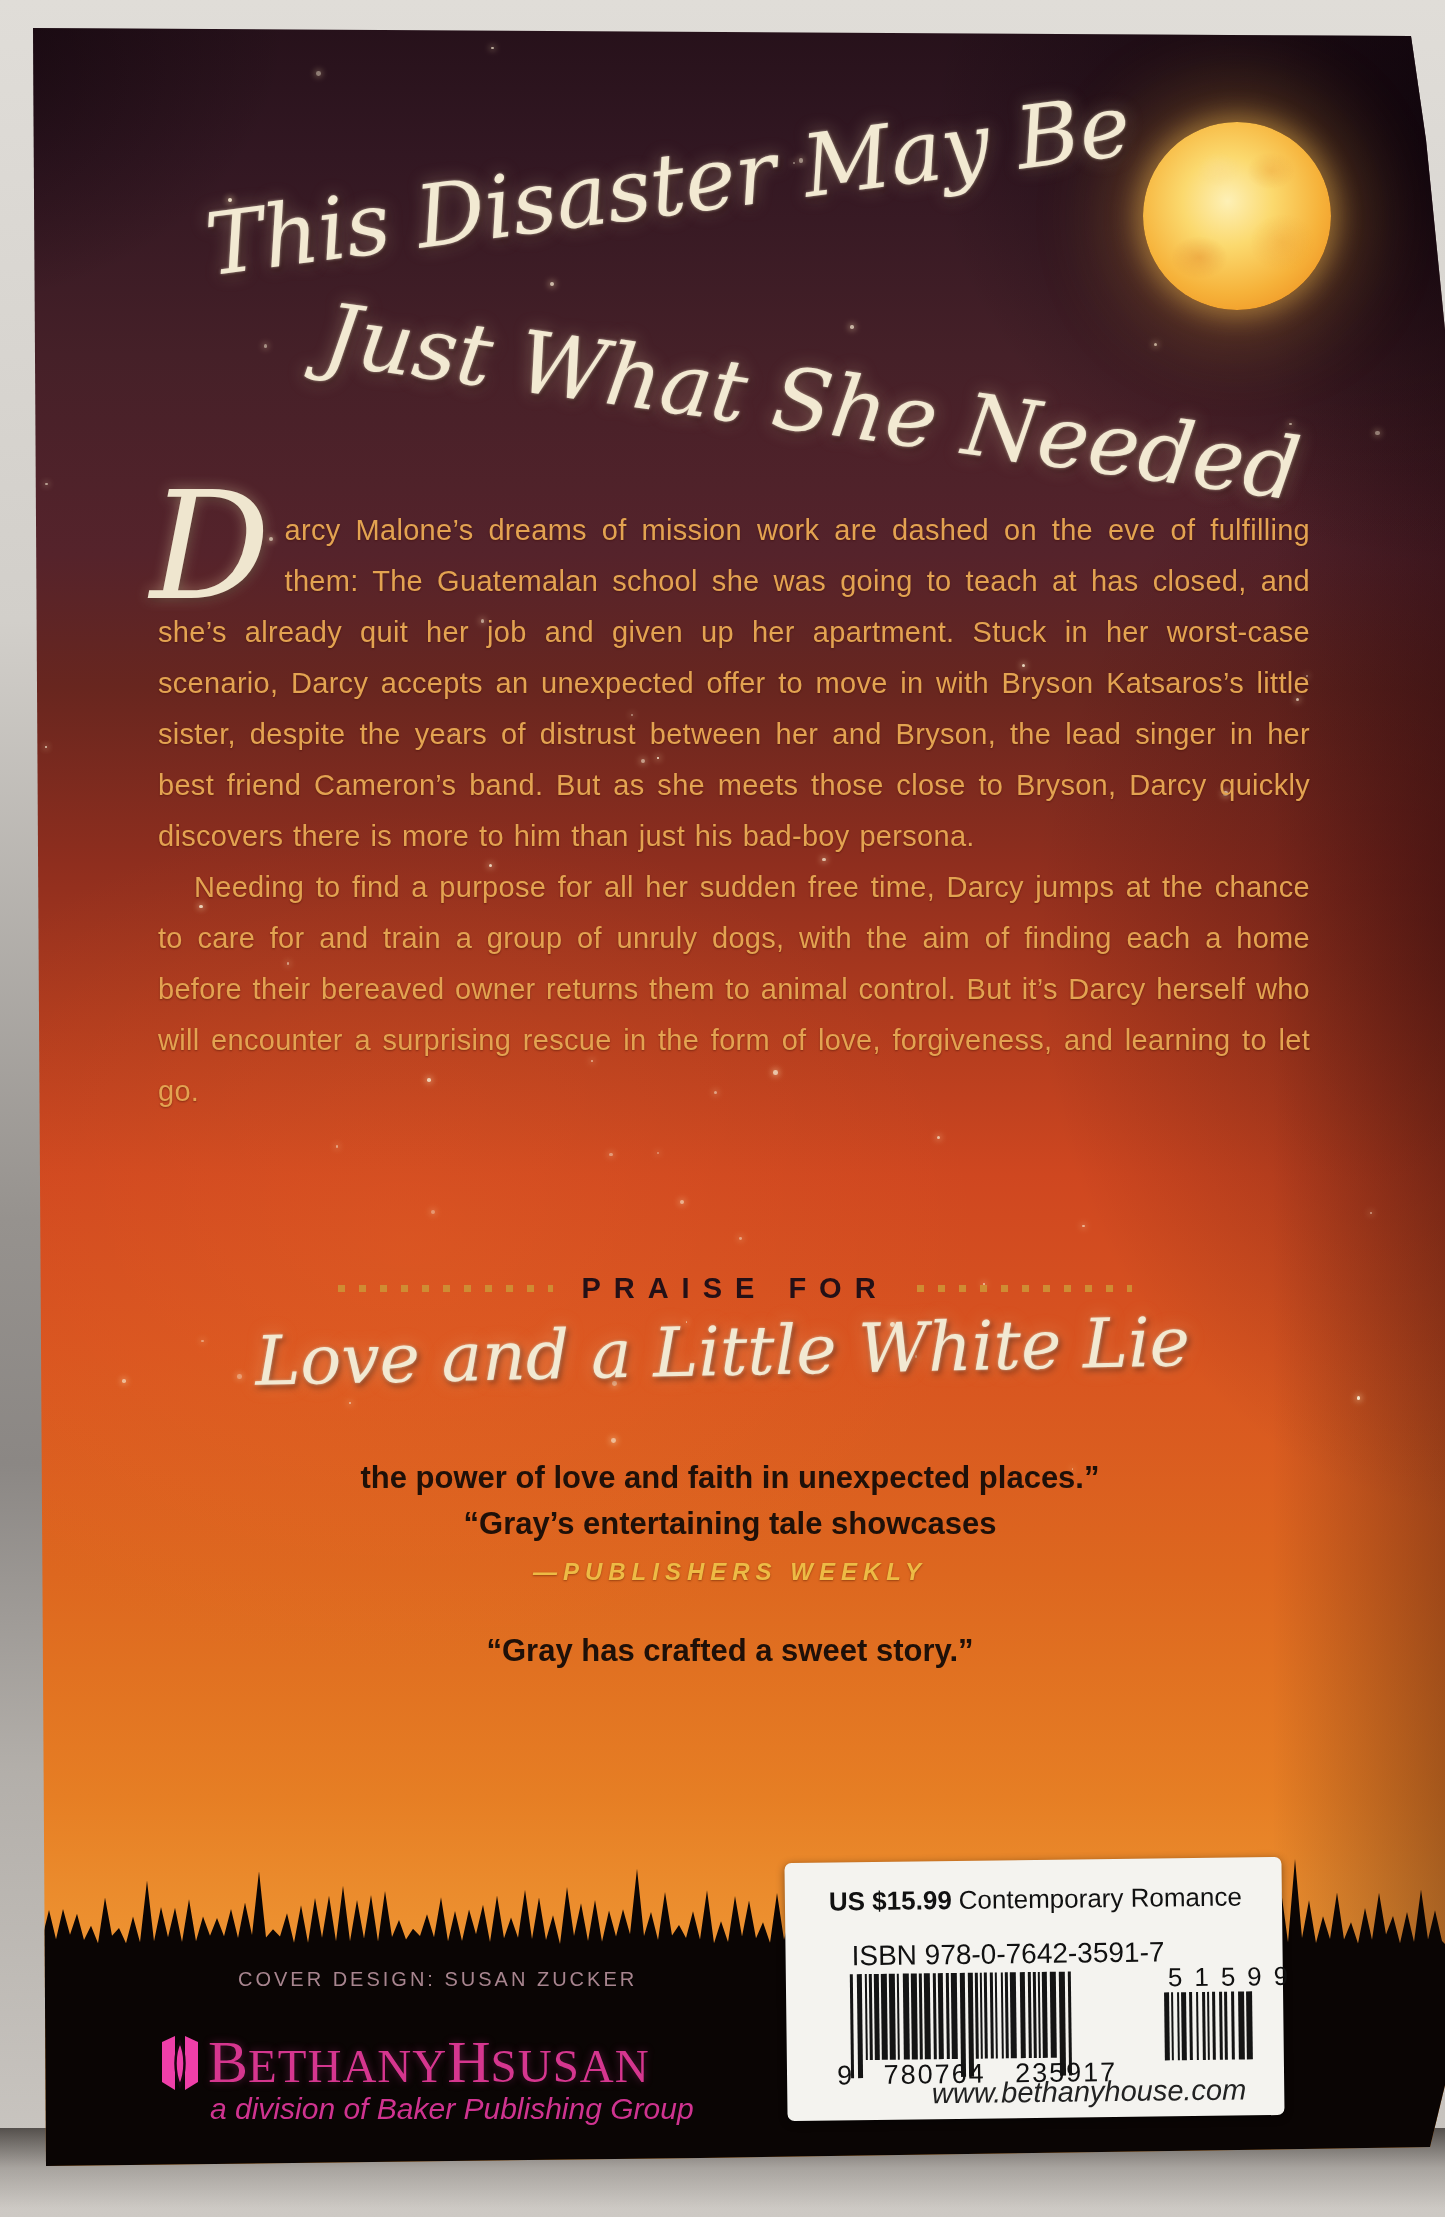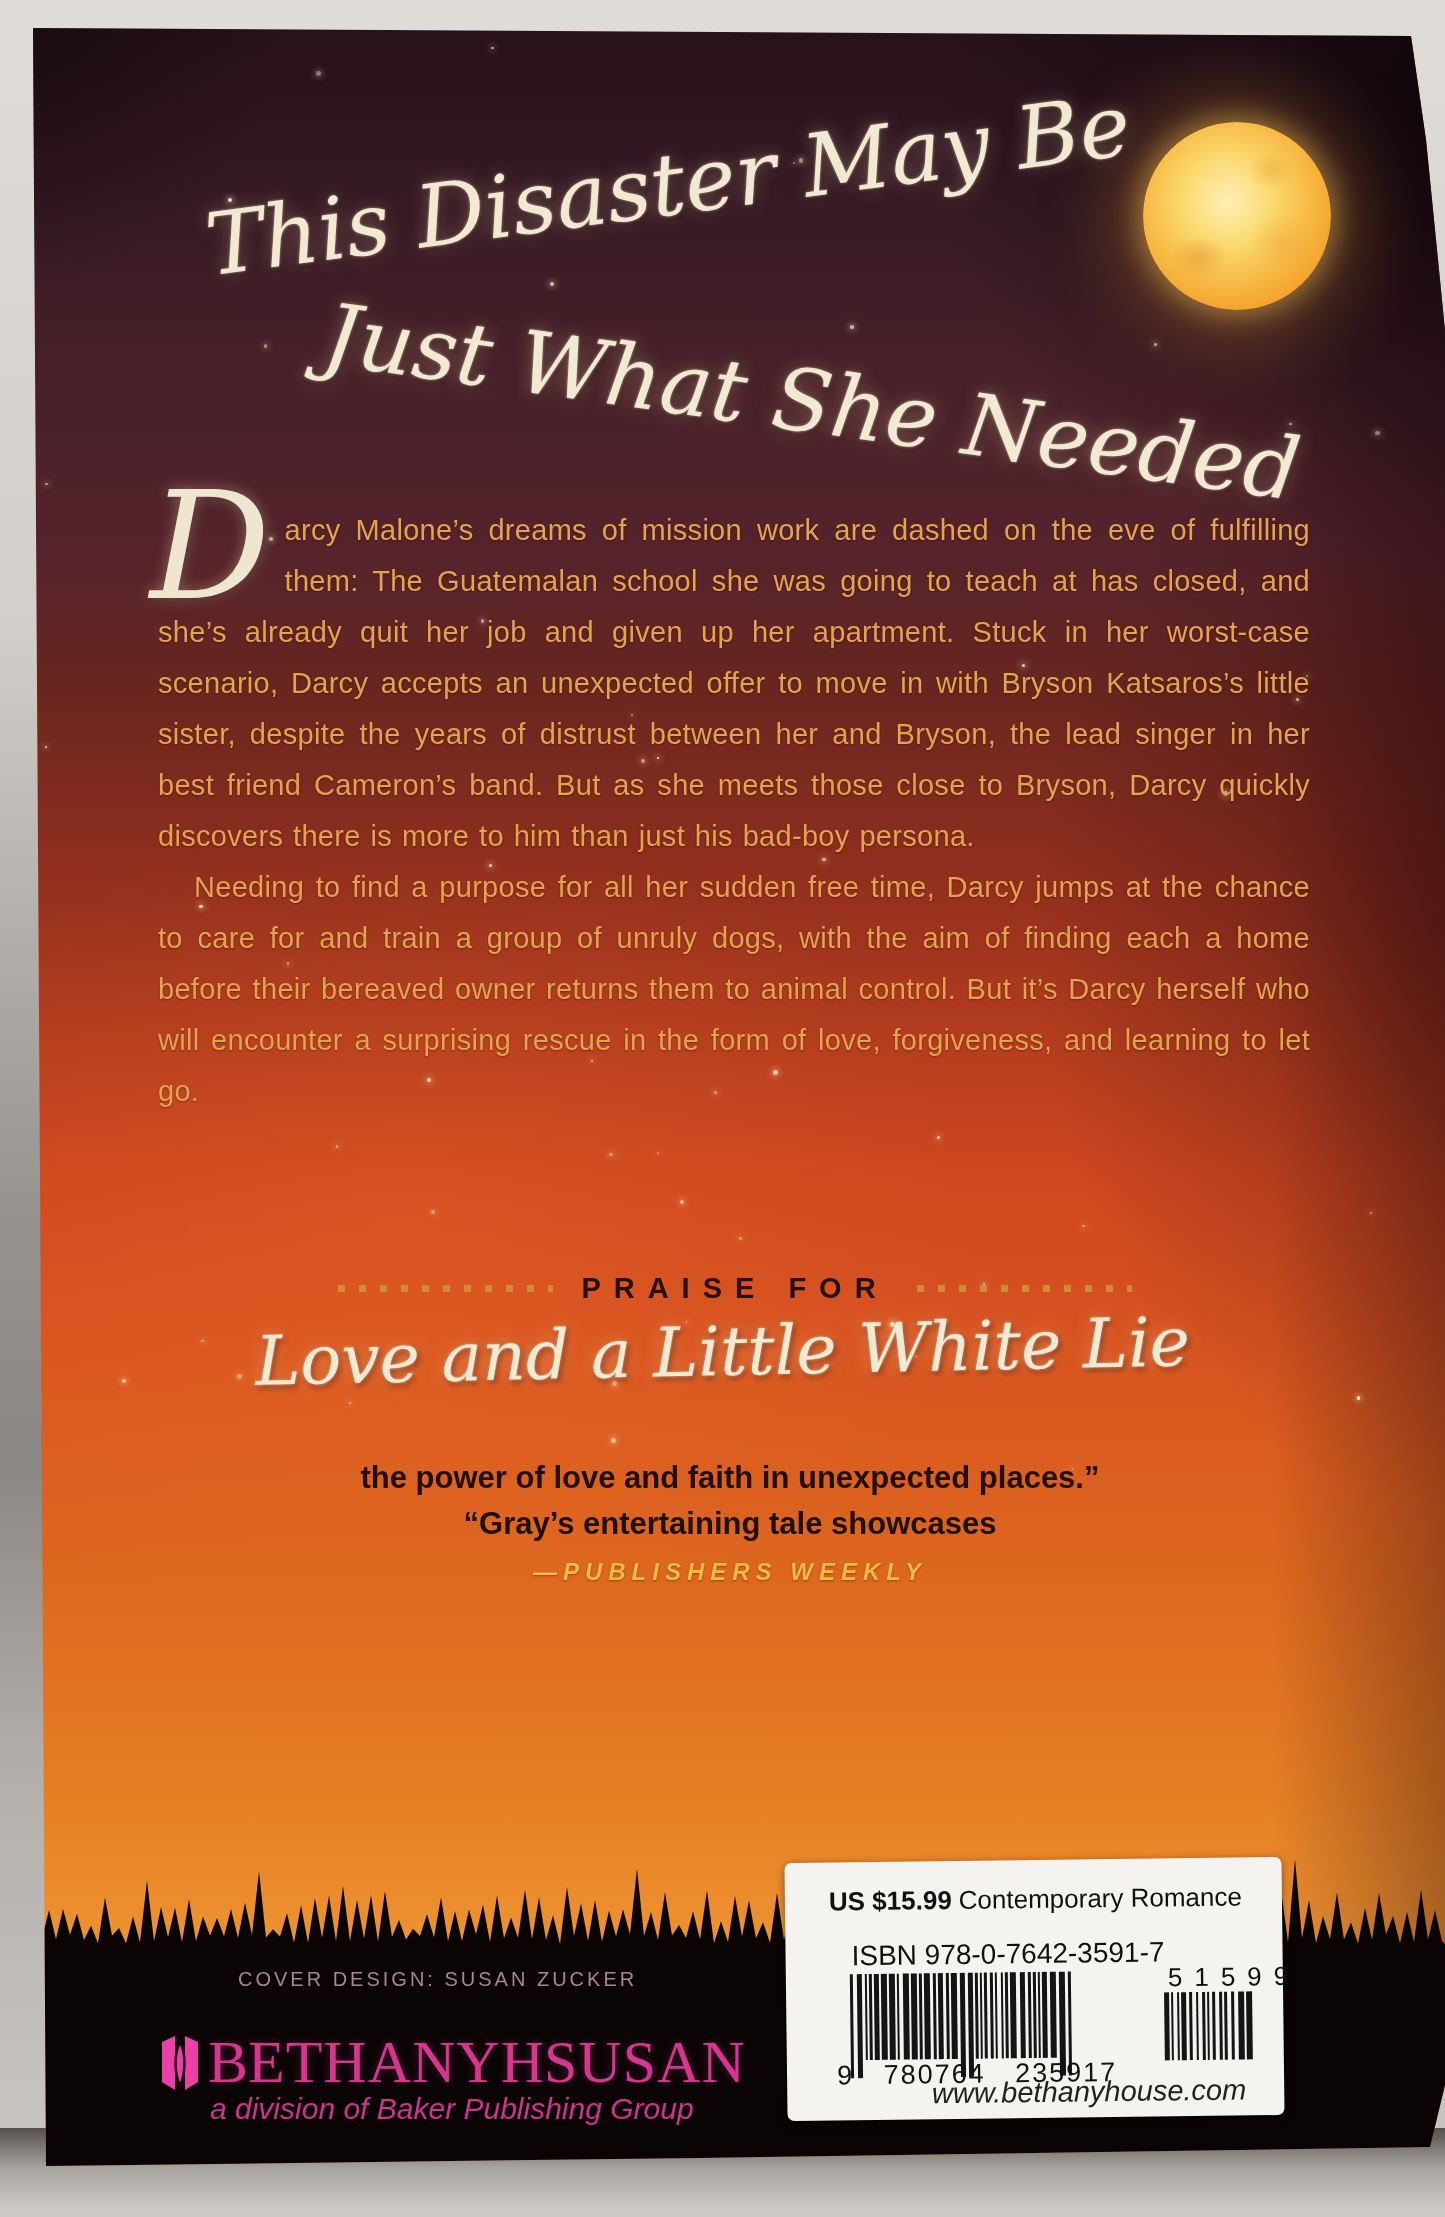--- a/index.html
+++ b/index.html
@@ -43,21 +43,21 @@
   .q1{top:1455px;} .q2{top:1628px;}
   .attrib{position:absolute;left:150px;width:1160px;text-align:center;color:#edbb45;font-weight:bold;font-style:italic;
     font-size:24px;letter-spacing:6px;text-shadow:0 1px 2px rgba(90,30,0,.5);}
   .a1{top:1558px;} .a2{top:1684px;}
   .grass{position:absolute;left:0;top:0;}
   .credit{position:absolute;left:238px;top:1968px;color:#a8858f;font-size:20px;letter-spacing:3px;}
   .pub{position:absolute;left:158px;top:2028px;}
   .pub-icon{position:absolute;left:0;top:4px;}
   .pub-name{position:absolute;left:50px;top:0;color:#d6368f;font-family:"Liberation Serif",serif;white-space:nowrap;
     text-shadow:0 0 8px rgba(220,60,160,.35);}
-  .pub-name .big{font-size:60px;} .pub-name .small{font-size:60px;letter-spacing:1px;}
+  .pub-name .big{font-size:60px;} .pub-name .small{font-size:47px;letter-spacing:1px;}
   .pub-tag{position:absolute;left:52px;top:64px;color:#cf3390;font-style:italic;font-size:30px;white-space:nowrap;}
   .label{position:absolute;left:786px;top:1860px;width:497px;height:258px;background:#f4f3ef;border-radius:7px;
     transform:rotate(-.7deg);box-shadow:0 2px 8px rgba(0,0,0,.45);color:#111;}
   .lbl-price{position:absolute;left:44px;top:24px;font-weight:bold;font-size:26px;}
   .lbl-genre{position:absolute;right:40px;top:24px;font-size:26px;}
   .lbl-isbn{position:absolute;left:66px;top:78px;font-size:28px;}
   .ean{position:absolute;left:64px;top:112px;width:300px;height:118px;}
   .ean-digits{position:absolute;left:50px;top:198px;font-size:27px;word-spacing:20px;letter-spacing:2px;}
   .small-code{position:absolute;left:382px;top:104px;width:104px;text-align:center;font-size:26px;letter-spacing:12px;}
   .ean2{position:absolute;left:378px;top:134px;width:108px;height:72px;}
@@ -147,20 +147,21 @@
     </div>
 
     <div class="script praise-title">Love and a Little White Lie</div>
 
     <div class="quote q1">
       <div>the power of love and faith in unexpected places.”</div>
       <div>“Gray’s entertaining tale showcases</div>
     </div>
     <div class="attrib a1">—PUBLISHERS WEEKLY</div>
 
+    <div class="quote q2">“Gray has crafted a sweet story.”</div>
 
     <svg class="grass" width="1445" height="2217" viewBox="0 0 1445 2217">
       <path id="grasspath" fill="#0a0504" d="M0 2217 L0 1942 L7 1930 L14 1938.534795162108 L21 1894.0948915021436 L28 1937.2264360565023 L35 1922.8761497772648 L42 1938.1804351957398 L49 1910.0643872967921 L56 1939.1390152840759 L63 1909.1144477754715 L70 1934.8219639912204 L77 1913.814585881948 L84 1939.948926125111 L91 1925.8607271233632 L98 1943.2802596126228 L105 1897.5459940298751 L112 1935.655362761885 L119 1927.9291844321779 L126 1943.1637576212088 L133 1916.530196059195 L140 1942.1436051025958 L147 1880.6136803584814 L154 1941.2259370461688 L161 1907.031005961675 L168 1937.3149994682753 L175 1907.8302657933382 L182 1942.0001172638003 L189 1899.1584758438112 L196 1941.2196605691715 L203 1916.5755030351283 L210 1935.7362647792652 L217 1918.0441727696452 L224 1936.2739923740983 L231 1908.981578920735 L238 1937.9583372253765 L245 1902.390396658724 L252 1935.1247492958137 L259 1871.3266597371112 L266 1937.5566423439013 L273 1929.1946060684713 L280 1936.5250882370165 L287 1913.2448248805304 L294 1942.7169374876976 L301 1905.1579861193604 L308 1942.7991456819873 L315 1897.8900064367044 L322 1937.6548469049012 L329 1895.6328429832065 L336 1941.2217886993712 L343 1885.634415074077 L350 1941.1474707446032 L357 1900.0441370868793 L364 1938.3798363313908 L371 1895.053512827406 L378 1941.6143797975237 L385 1891.0767598087623 L392 1936.8778947236424 L399 1920.0814498253749 L406 1939.405112337321 L413 1928.7011066172563 L420 1935.9953488798637 L427 1914.167170943052 L434 1937.3347621054418 L441 1897.3510174377589 L448 1941.1600288977788 L455 1910.8882402263698 L462 1940.930468834389 L469 1909.466740219781 L476 1934.1256675578315 L483 1904.6970847479097 L490 1941.9459586937082 L497 1895.5550539550022 L504 1938.341994495262 L511 1917.540537469089 L518 1937.6591770853556 L525 1889.839561990084 L532 1939.079837928497 L539 1897.5793753863545 L546 1940.1217829458474 L553 1915.2167889895209 L560 1943.9560728022334 L567 1887.0677287201106 L574 1935.9407890771618 L581 1903.2429183976492 L588 1940.969167853258 L595 1900.062189610544 L602 1941.7428959228382 L609 1910.591861085035 L616 1936.6074979522673 L623 1909.2914381264782 L630 1934.3242975786998 L637 1868.6552505668951 L644 1936.0186303068476 L651 1912.027208332729 L658 1939.930889628653 L665 1891.973479161592 L672 1935.5779675157683 L679 1925.10139688247 L686 1937.874972842823 L693 1911.3320528401237 L700 1939.4131512892127 L707 1890.2069017587928 L714 1943.2163288720349 L721 1921.2164871973073 L728 1942.1209514698457 L735 1896.0138801919456 L742 1936.449486685582 L749 1900.5291969546024 L756 1938.1702249737136 L763 1922.335428488026 L770 1942.6854084542574 L777 1892.8918839795806 L784 1939.6444017582544 L791 1912.6710320967832 L798 1937.962558045605 L805 1923.330541966483 L812 1939.5775757521405 L819 1914.5029143797 L826 1940.239928084542 L833 1892.5402650021133 L840 1940.8596637106084 L847 1901.7516838505253 L854 1936.4833798205327 L861 1924.9745849083556 L868 1940.1746438406408 L875 1906.2707609496165 L882 1937.155720002469 L889 1924.7179328955826 L896 1935.7841047784896 L903 1918.4751629246311 L910 1936.1323979163571 L917 1915.8101265261648 L924 1938.5838107810414 L931 1911.9252149267122 L938 1942.480995481259 L945 1864.9363368160557 L952 1940.003736442708 L959 1901.1487315016275 L966 1936.1911534077208 L973 1916.1847534726694 L980 1935.3809165329076 L987 1868.4267920869388 L994 1938.6264363454247 L1001 1922.5757133406732 L1008 1934.0756365236884 L1015 1920.646260530746 L1022 1936.9183475045284 L1029 1895.9185937451693 L1036 1936.7564384372818 L1043 1908.417835862172 L1050 1942.972713539115 L1057 1917.9980973936617 L1064 1943.7936667144313 L1071 1902.1324776780093 L1078 1940.383836049099 L1085 1899.2124484341184 L1092 1940.288621744161 L1099 1922.8831307369546 L1106 1942.0033088343043 L1113 1895.4185802417996 L1120 1943.4711740683124 L1127 1888.1436479628064 L1134 1934.2852208721742 L1141 1922.5133099223312 L1148 1940.9195485035743 L1155 1894.029969662166 L1162 1937.7518334789638 L1169 1929.1866977553 L1176 1939.7704583375016 L1183 1924.585767954326 L1190 1935.2837375688105 L1197 1919.4158449657843 L1204 1940.8446657284585 L1211 1917.285450098978 L1218 1939.2174212678983 L1225 1888.8424602408923 L1232 1937.1974306526172 L1239 1911.1554596819406 L1246 1943.942517144882 L1253 1885.8440179283716 L1260 1939.1880823278043 L1267 1920.3441431739484 L1274 1936.9614050845703 L1281 1890.1211597894435 L1288 1942.1514208071167 L1295 1858.8768109149241 L1302 1938.072073968855 L1309 1900.1736181035812 L1316 1942.8956610610694 L1323 1916.1356214114348 L1330 1939.077412819519 L1337 1892.4935362262768 L1344 1939.3815068399126 L1351 1922.3357380553061 L1358 1943.4328398577636 L1365 1907.9445911735202 L1372 1939.8327377139358 L1379 1892.7433764825619 L1386 1934.4098218671425 L1393 1915.8960423714307 L1400 1943.1907379535405 L1407 1911.983603586763 L1414 1941.9136313259369 L1421 1889.478841710108 L1428 1939.4558677667956 L1435 1910.2999325625424 L1442 1940.9482130622418 L1445 1944 L1445 2217 Z"></path>
     </svg>
 
     <div class="credit">COVER DESIGN: SUSAN ZUCKER</div>
 
     <div class="pub">
       <svg class="pub-icon" width="44" height="66" viewBox="0 0 44 66">
         <polygon points="4,10 17,4 17,58 4,50" fill="#ee3fa8"></polygon>

